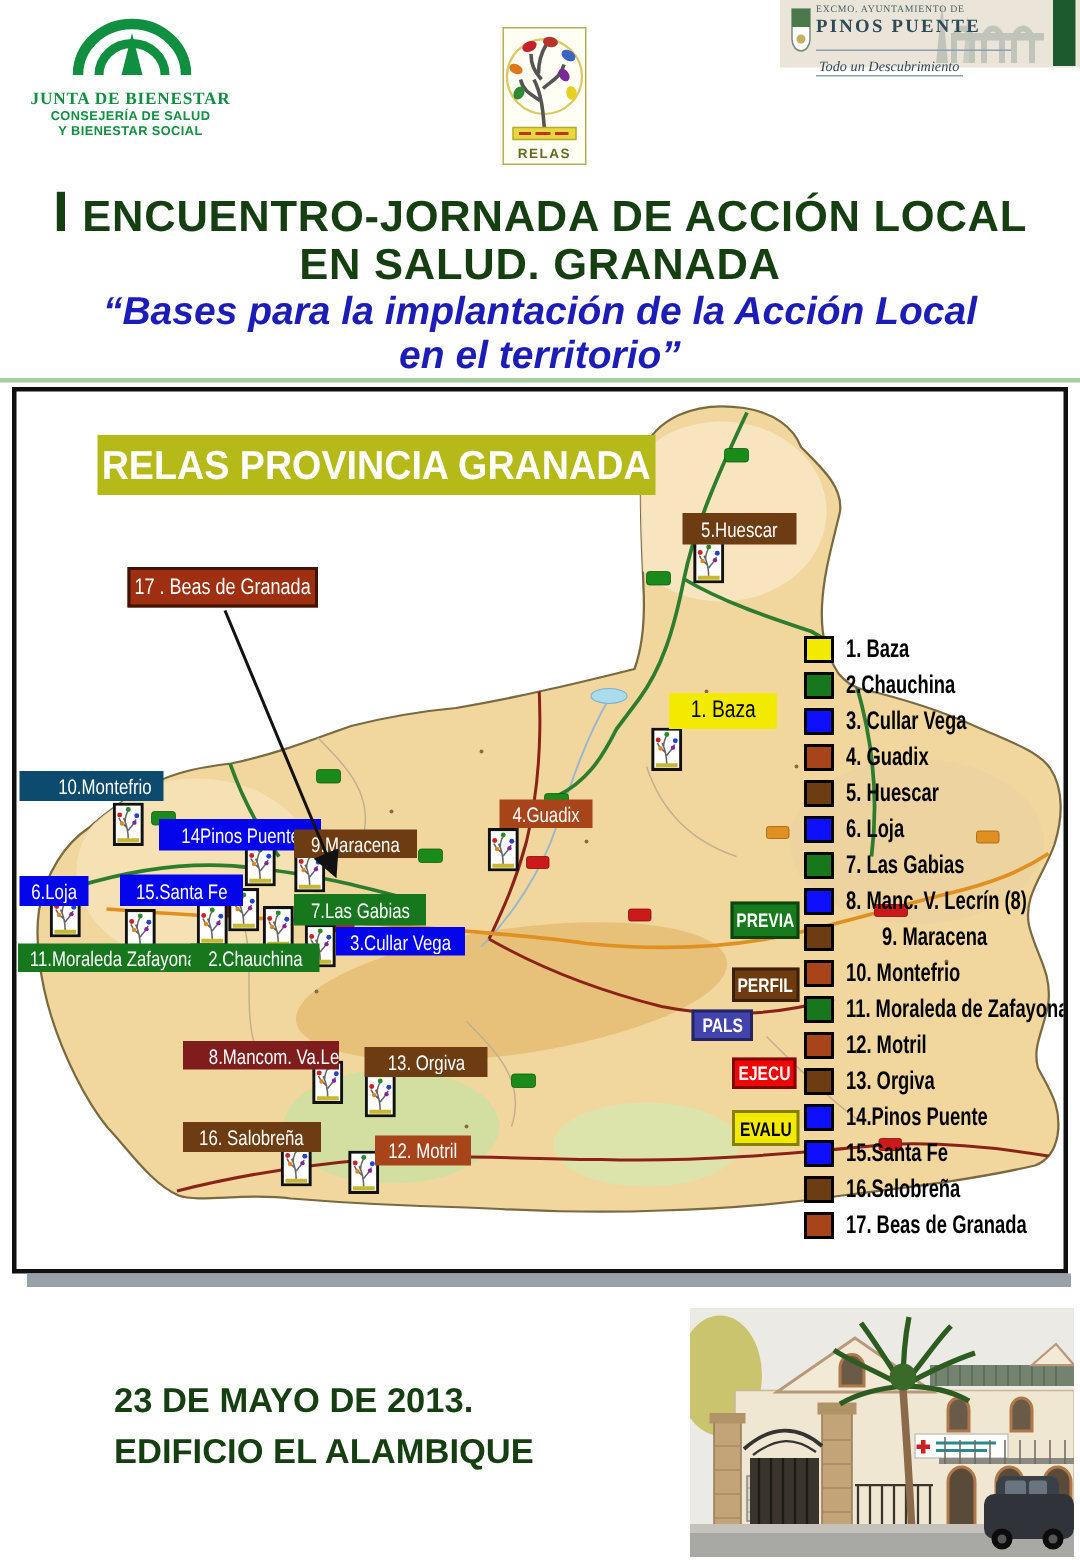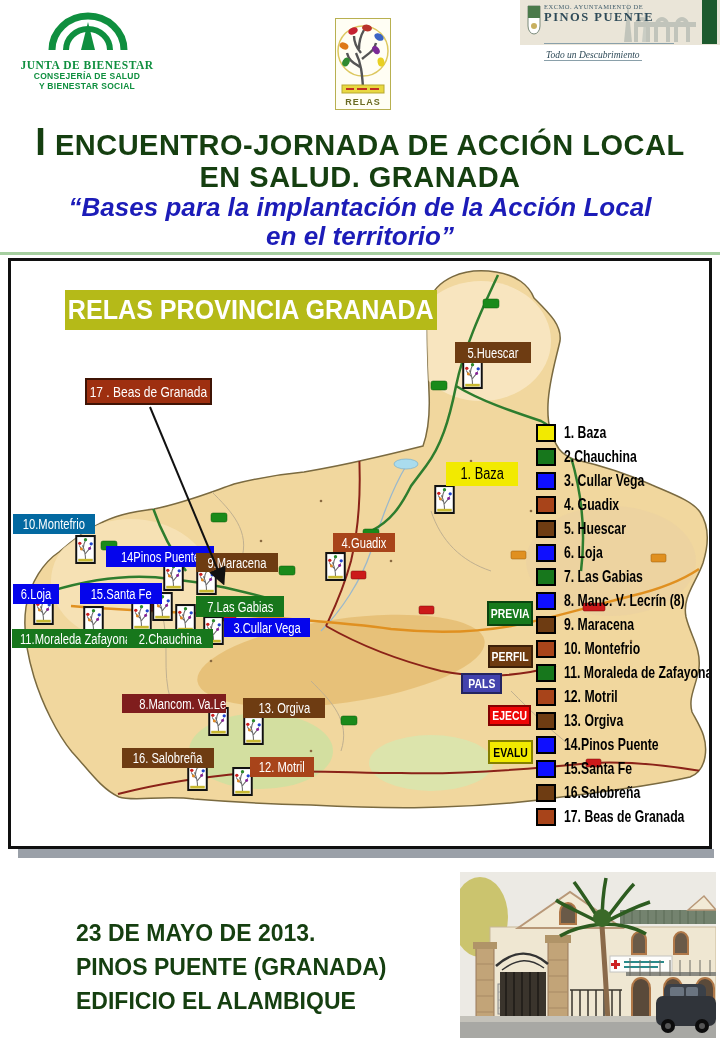--- a/index.html
+++ b/index.html
@@ -12,21 +12,21 @@
   .junta-l2,.junta-l3{font-weight:bold;font-size:8.5px;letter-spacing:.3px;}
   .relas-logo{position:absolute;left:335px;top:18px;width:56px;height:92px;background:#fffef4;
               border:1px solid #b8b050;box-sizing:border-box;}
   .relas-label{position:absolute;left:0;right:0;bottom:2px;text-align:center;
                font-size:9px;font-weight:bold;color:#6a6a22;letter-spacing:1px;}
   .ayto{position:absolute;left:520px;top:0;width:200px;height:45px;background:#eae5d8;}
   .ayto-bar{position:absolute;right:3px;top:0;width:15px;height:44px;background:#1d5a2e;}
   .ayto-texts{position:absolute;left:24px;top:3px;width:130px;color:#2e4a58;
               font-family:"Liberation Serif",serif;}
   .ayto-small{font-size:6.5px;letter-spacing:.5px;color:#44606e;}
-  .ayto-name{font-size:12.5px;font-weight:bold;letter-spacing:1.5px;border-bottom:1px solid #8aa0aa;padding-bottom:18px;}
+  .ayto-name{font-size:12.5px;font-weight:bold;letter-spacing:1.5px;border-bottom:1px solid #8aa0aa;padding-bottom:8px;}
   .ayto-motto{font-size:9.5px;font-style:italic;border-bottom:1px solid #8aa0aa;display:inline-block;padding:1px 2px 0 2px;}
   .crest{position:absolute;left:6px;top:4px;}
   .bridge{position:absolute;right:20px;top:0;}
   
   .title-block{position:absolute;left:0;top:126px;width:720px;text-align:center;}
   .t-green{color:#153f10;font-weight:bold;font-size:29px;line-height:32px;letter-spacing:.5px;}
   .t-green .big-i{font-size:38px;}
   .t-blue{color:#1c1cb8;font-weight:bold;font-style:italic;font-size:26px;line-height:29px;}
   .green-rule{position:absolute;left:0;top:252px;width:720px;height:3px;background:#a6cfa0;}
   
@@ -270,21 +270,21 @@
         </div>
         <div class="map-label" style="left: 444px; top: 81px; width: 76px; height: 21px; background: rgb(110, 60, 18); color: rgb(255, 255, 255);">
           <span class="cond">5.Huescar</span>
         </div>
         <div class="map-label" style="left: 435px; top: 201px; width: 72px; height: 24px; background: rgb(242, 234, 0); color: rgb(0, 0, 0); font-size: 16px;">
           <span class="cond">1. Baza</span>
         </div>
         <div class="map-label" style="left: 322px; top: 272px; width: 62px; height: 19px; background: rgb(168, 68, 26); color: rgb(255, 255, 255);">
           <span class="cond">4.Guadix</span>
         </div>
-        <div class="map-label" style="left: 2px; top: 253px; width: 82px; height: 20px; background: #0369a1; color: rgb(255, 255, 255);">
+        <div class="map-label" style="left: 2px; top: 253px; width: 96px; height: 20px; background: #0c4a6e; color: rgb(255, 255, 255); justify-content: flex-end;">
           <span class="cond">10.Montefrio</span>
         </div>
         <div class="map-label" style="left: 95px; top: 285px; width: 108px; height: 21px; background: rgb(5, 5, 236); color: rgb(255, 255, 255);">
           <span class="cond">14Pinos Puente</span>
         </div>
         <div class="map-label" style="left: 185px; top: 292px; width: 82px; height: 19px; background: rgb(110, 60, 18); color: rgb(255, 255, 255);">
           <span class="cond">9.Maracena</span>
         </div>
         <div class="map-label" style="left: 2px; top: 323px; width: 46px; height: 20px; background: rgb(5, 5, 236); color: rgb(255, 255, 255);">
           <span class="cond">6.Loja</span>
@@ -360,21 +360,21 @@
           <span class="legend-label cond-l">6. Loja</span>
         </div>
         <div class="legend-row" style="left: 525px; top: 306px;">
           <span class="legend-chip" style="background: rgb(23, 119, 28);"></span>
           <span class="legend-label cond-l">7. Las Gabias</span>
         </div>
         <div class="legend-row" style="left: 525px; top: 330px;">
           <span class="legend-chip" style="background: rgb(15, 15, 255);"></span>
           <span class="legend-label cond-l">8. Manc. V. Lecrín (8)</span>
         </div>
-        <div class="legend-row" style="left: 525px; top: 354px;">
+        <div class="legend-row" style="left: 525px; top: 354px; gap: 24px;">
           <span class="legend-chip" style="background: rgb(110, 60, 18);"></span>
           <span class="legend-label cond-l">9. Maracena</span>
         </div>
         <div class="legend-row" style="left: 525px; top: 378px;">
           <span class="legend-chip" style="background: rgb(168, 68, 26);"></span>
           <span class="legend-label cond-l">10. Montefrio</span>
         </div>
         <div class="legend-row" style="left: 525px; top: 402px;">
           <span class="legend-chip" style="background: rgb(23, 119, 28);"></span>
           <span class="legend-label cond-l">11. Moraleda de Zafayona</span>
@@ -407,21 +407,20 @@
 
     <svg class="overlay-svg" width="698" height="585" viewBox="0 0 698 585" style="pointer-events:none">
       <line x1="139" y1="146" x2="211" y2="319" stroke="#111" stroke-width="2" marker-end="url(#arw)"></line>
     </svg>
 
   </div>
   <div class="map-shadow"></div>
 
   <div class="footer-text">
     <div>23 DE MAYO DE 2013.</div>
-    <div>PINOS PUENTE (GRANADA)</div>
     <div>EDIFICIO EL ALAMBIQUE</div>
   </div>
 
   <svg class="venue" viewBox="0 0 256 166">
     <rect x="0" y="0" width="256" height="166" fill="#eceae4"></rect>
     <ellipse cx="20" cy="45" rx="28" ry="40" fill="#c8c060" opacity="0.9"></ellipse>
     <rect x="30" y="55" width="226" height="95" fill="#efe7d2" stroke="#c8b898" stroke-width="1"></rect>
     <polygon points="58,56 110,20 162,56" fill="#f2ead6" stroke="#b89878" stroke-width="2"></polygon>
     <path d="M100,52 v-12 a8,9 0 0 1 16,0 v12 z" fill="#6a5a48" stroke="#b07848" stroke-width="2"></path>
     <rect x="160" y="38" width="96" height="14" fill="#74836f"></rect>

